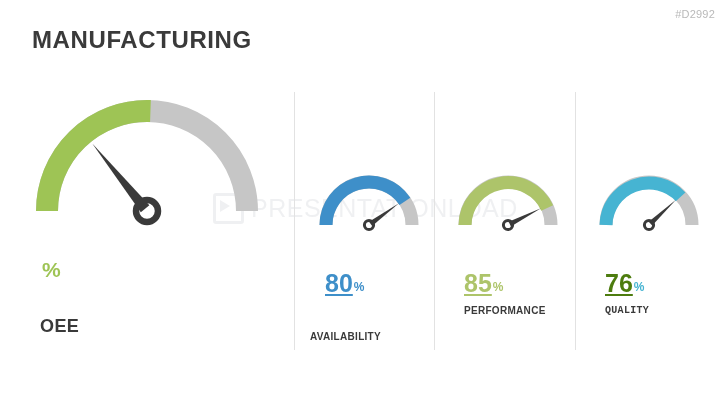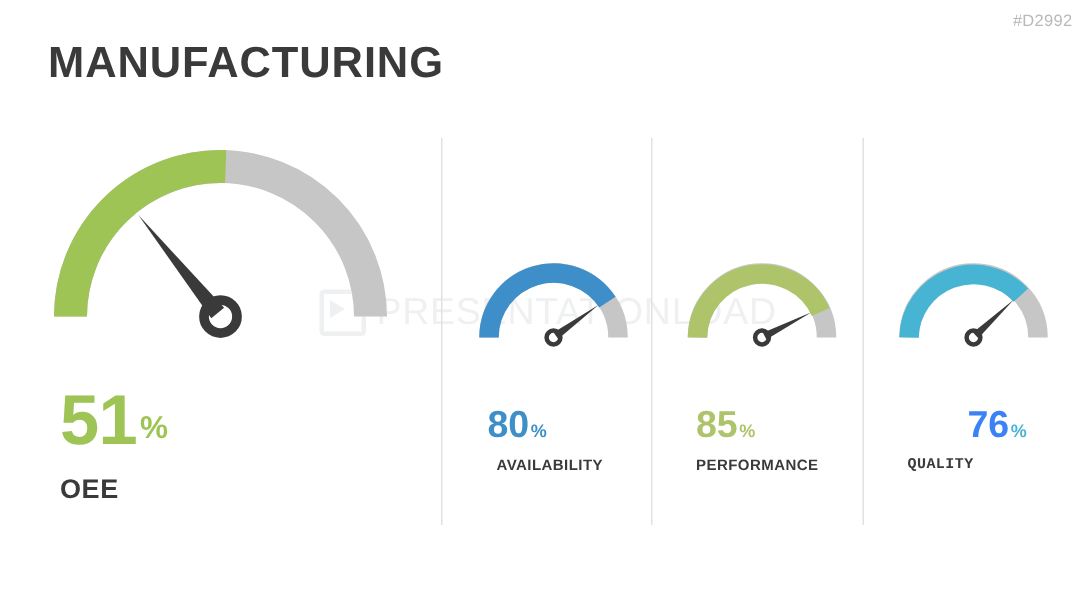--- a/index.html
+++ b/index.html
@@ -25,21 +25,21 @@
     top: 8px;
     right: 12px;
     font-size: 11px;
     color: #b9b9b9;
     letter-spacing: 0.2px;
   }
   .title {
     position: absolute;
     left: 32px;
     top: 26px;
-    font-size: 29px;
+    font-size: 24px;
     font-weight: bold;
     letter-spacing: 0.6px;
     color: #3a3a3a;
   }
   .subtitle {
     position: absolute;
     left: 32px;
     top: 60px;
     font-size: 13px;
     color: #888888;
@@ -142,20 +142,21 @@
   .kpi-value {
     position: absolute;
     top: 272px;
     display: flex;
     align-items: flex-end;
   }
   .kpi-value .num {
     font-size: 25px;
     font-weight: bold;
     line-height: 0.92;
+    text-decoration: underline;
   }
   .kpi-value .pct {
     font-size: 12px;
     font-weight: bold;
     padding-bottom: 1px;
     padding-left: 1px;
   }
   .kpi-label {
     position: absolute;
     top: 305px;
@@ -188,40 +189,39 @@
       <path d="M 11 111 A 100 100 0 0 1 211 111" fill="none" stroke="#c6c6c6" stroke-width="22"></path>
       <path d="M 11 111 A 100 100 0 0 1 114.45 11.06" fill="none" stroke="#9ec455" stroke-width="22"></path>
       <g transform="rotate(-39 111 111)">
         <path d="M 111 24 L 116.5 108 L 105.5 108 Z" fill="#3a3a3a"></path>
       </g>
       <circle cx="111" cy="111" r="11" fill="none" stroke="#3a3a3a" stroke-width="6.5"></circle>
     </svg>
   </div>
 
   <div class="main-value">
-    <span class="num">51</span>
     <span class="pct">%</span>
   </div>
   <div class="main-label">OEE</div>
 
   <div class="gauge-small" style="left:319px;">
     <svg width="100" height="56" viewBox="0 0 100 56">
       <path d="M 7 49 A 43 43 0 0 1 93 49" fill="none" stroke="#c6c6c6" stroke-width="13"></path>
       <path d="M 7 49 A 43 43 0 0 1 85.9 25.4" fill="none" stroke="#3e8fc9" stroke-width="13"></path>
       <g transform="rotate(54 50 49)">
         <path d="M 50 12 L 52.6 47 L 47.4 47 Z" fill="#3a3a3a"></path>
       </g>
       <circle cx="50" cy="49" r="4.6" fill="none" stroke="#3a3a3a" stroke-width="3"></circle>
     </svg>
   </div>
   <div class="kpi-value" style="left:325px;">
     <span class="num" style="color:#3e8fc9;">80</span>
     <span class="pct" style="color:#3e8fc9;">%</span>
   </div>
-  <div class="kpi-label" style="left:331px;">AVAILABILITY</div>
+  <div class="kpi-label" style="left:310px;margin-top:26px;">AVAILABILITY</div>
 
   <div class="gauge-small" style="left:458px;">
     <svg width="100" height="56" viewBox="0 0 100 56">
       <path d="M 7 49 A 43 43 0 0 1 93 49" fill="none" stroke="#c6c6c6" stroke-width="13"></path>
       <path d="M 7 49 A 43 43 0 0 1 89.2 32.0" fill="none" stroke="#adc46a" stroke-width="13"></path>
       <g transform="rotate(63 50 49)">
         <path d="M 50 12 L 52.6 47 L 47.4 47 Z" fill="#3a3a3a"></path>
       </g>
       <circle cx="50" cy="49" r="4.6" fill="none" stroke="#3a3a3a" stroke-width="3"></circle>
     </svg>
@@ -236,18 +236,18 @@
     <svg width="100" height="56" viewBox="0 0 100 56">
       <path d="M 7 49 A 43 43 0 0 1 93 49" fill="none" stroke="#c6c6c6" stroke-width="13"></path>
       <path d="M 7 49 A 43 43 0 0 1 81.6 20.8" fill="none" stroke="#46b4d2" stroke-width="13"></path>
       <g transform="rotate(46.8 50 49)">
         <path d="M 50 12 L 52.6 47 L 47.4 47 Z" fill="#3a3a3a"></path>
       </g>
       <circle cx="50" cy="49" r="4.6" fill="none" stroke="#3a3a3a" stroke-width="3"></circle>
     </svg>
   </div>
   <div class="kpi-value" style="left:605px;">
-    <span class="num" style="color:#3b82f6;margin-left:40px;">76</span>
+    <span class="num" style="color:#4d7c0f;">76</span>
     <span class="pct" style="color:#46b4d2;">%</span>
   </div>
   <div class="kpi-label" style="left:605px;font-family:Liberation Mono, monospace;">QUALITY</div>
 
 </div>
 
 </body></html>

